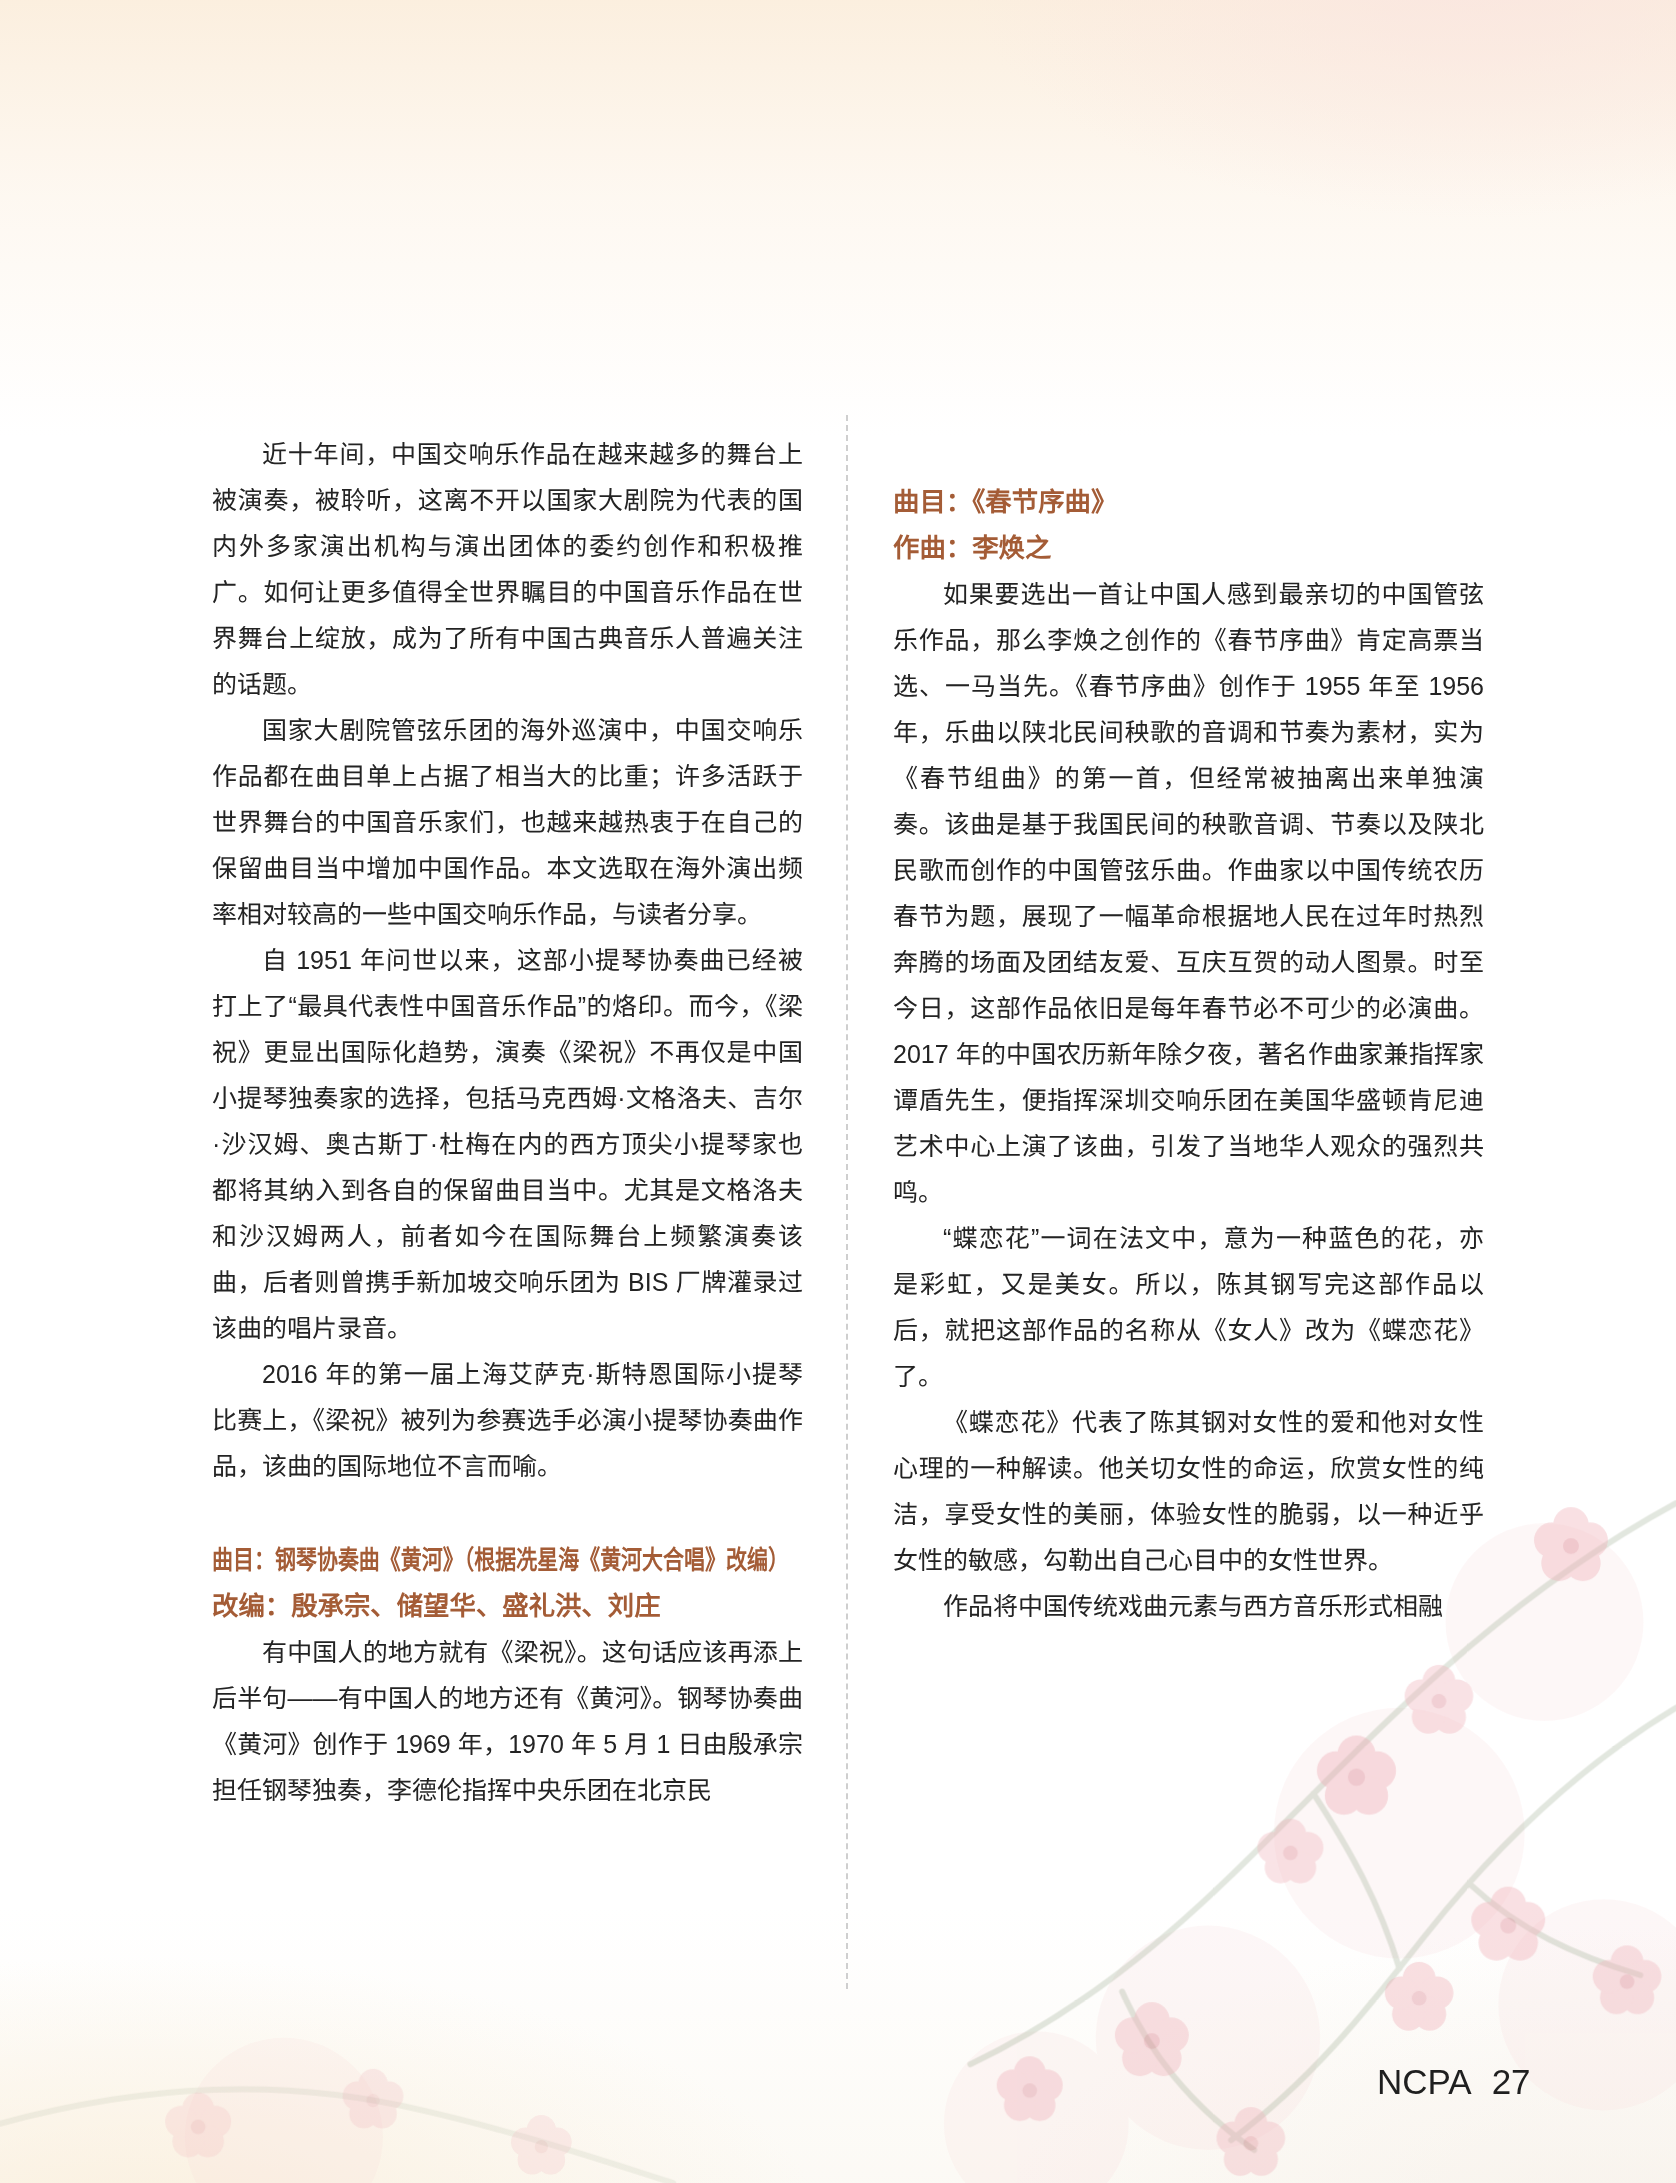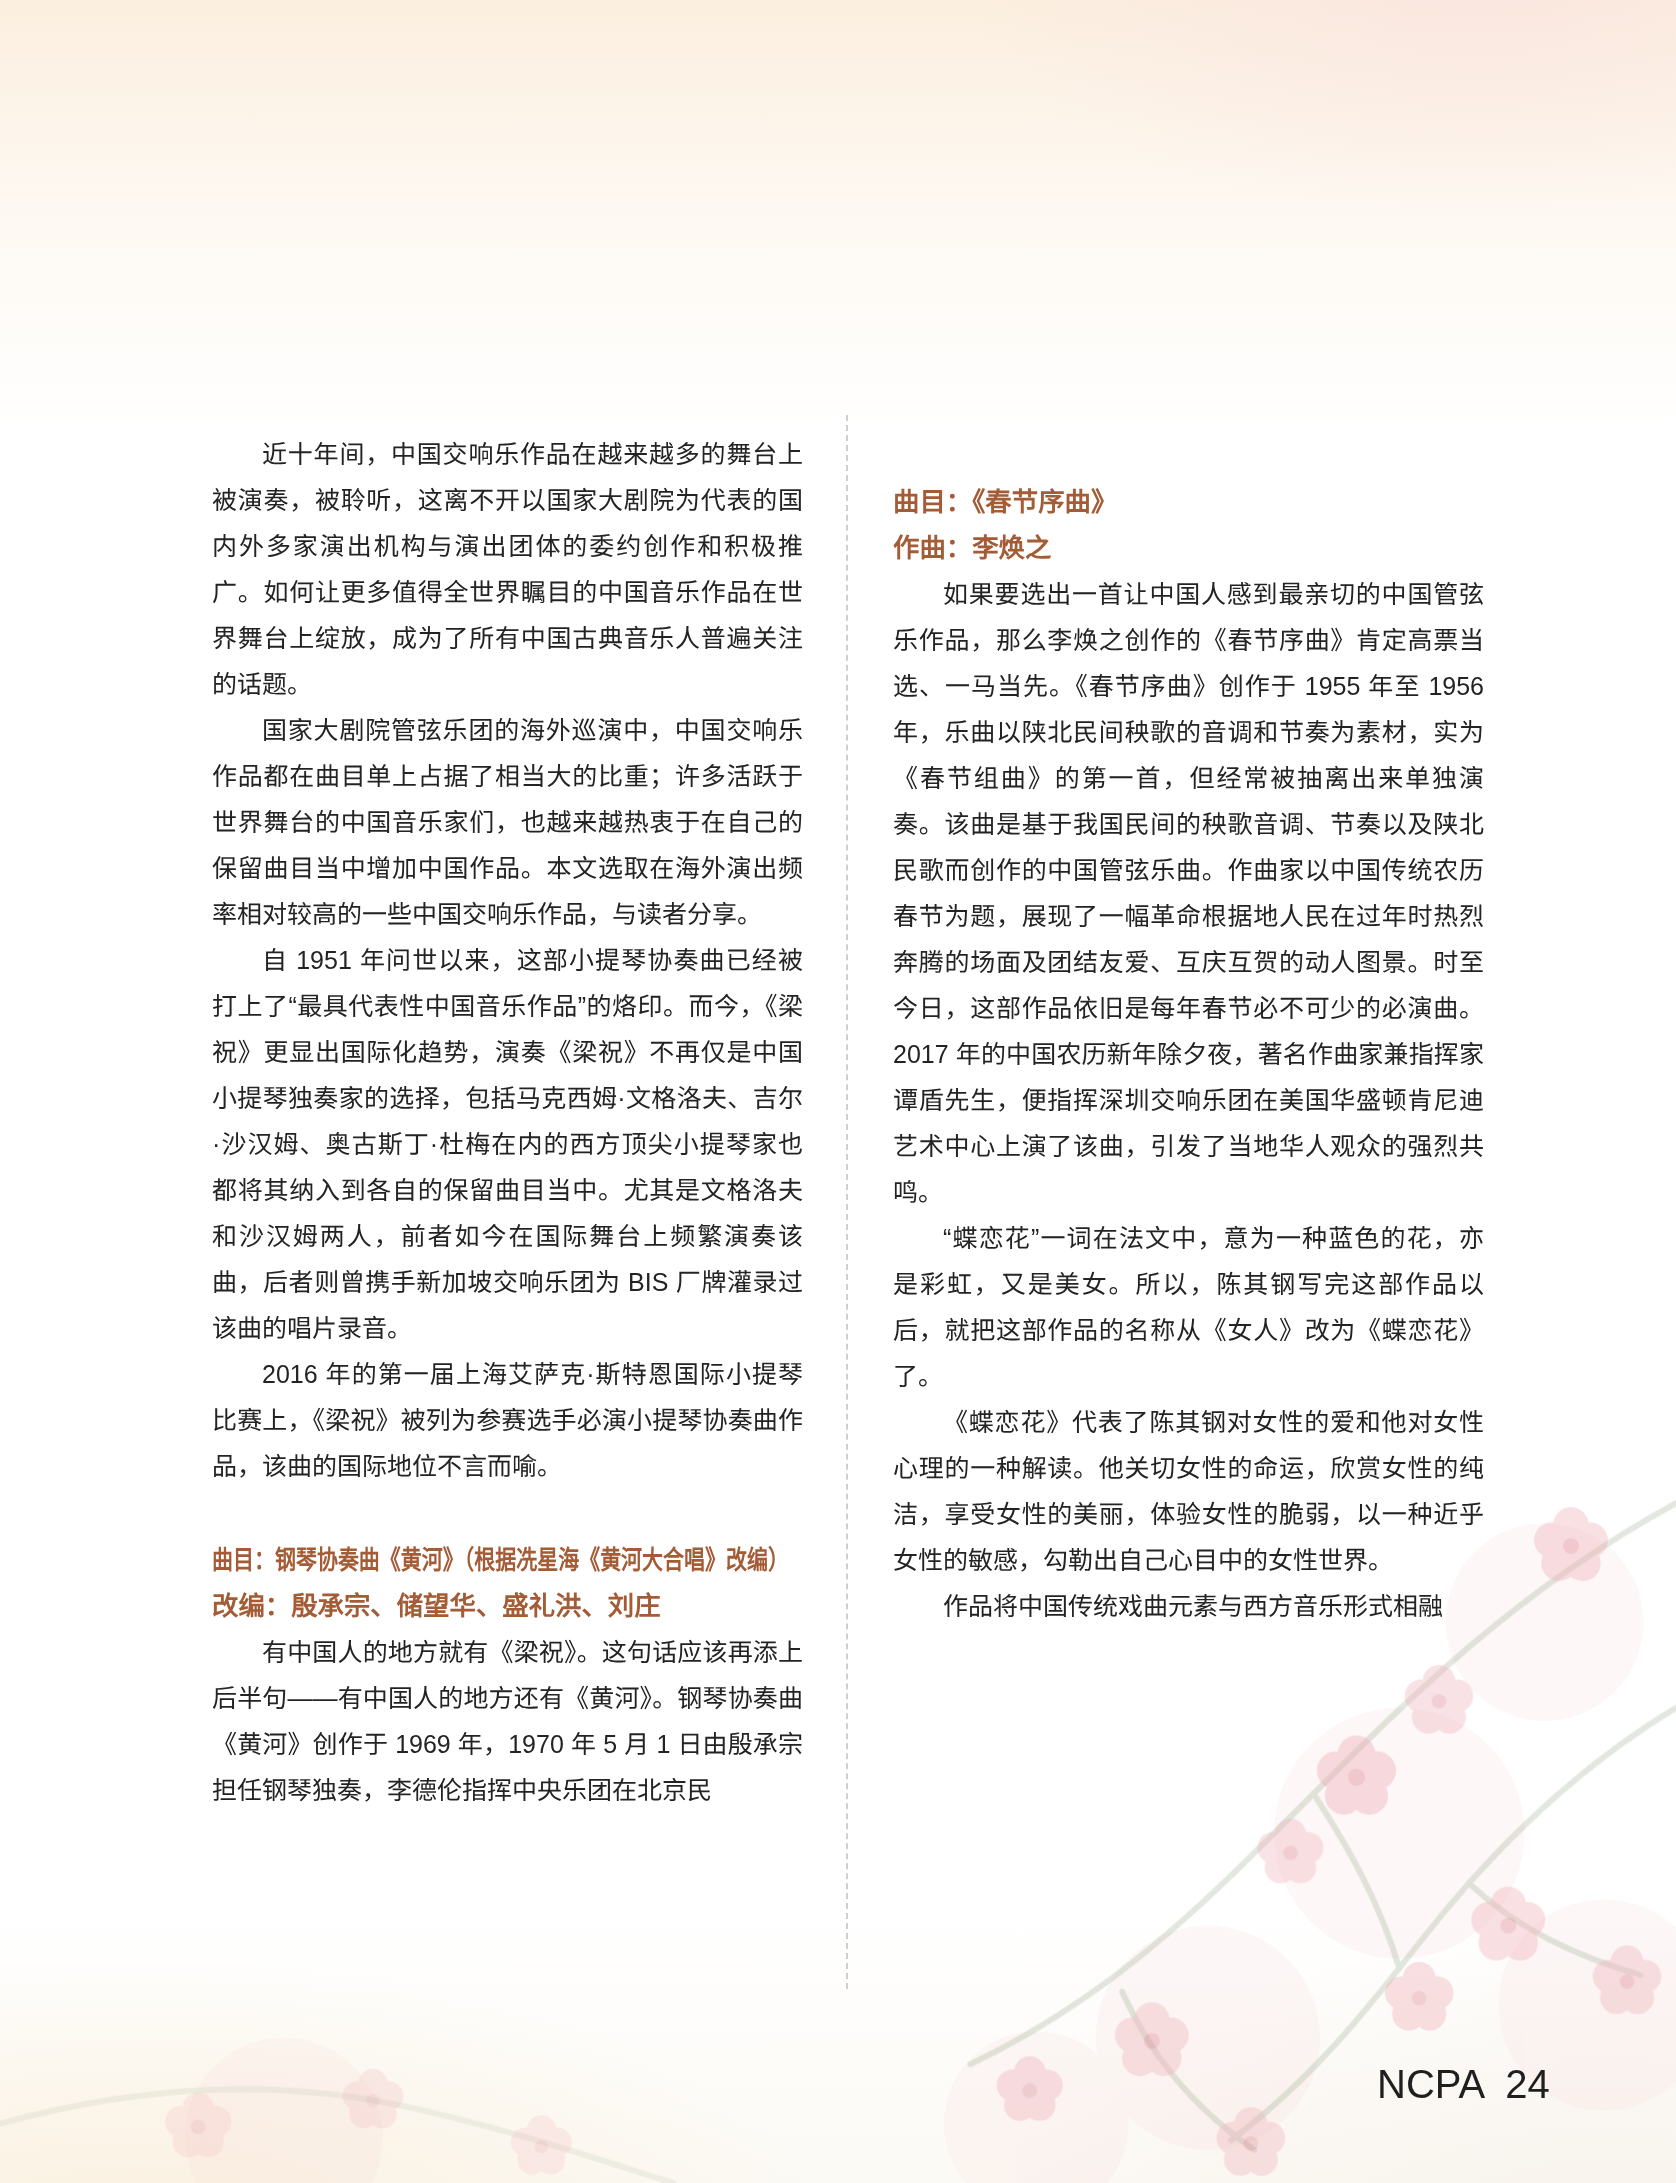--- a/index.html
+++ b/index.html
@@ -77,21 +77,21 @@
     top: 415px;
     height: 1574px;
     width: 0;
     border-left: 2px dashed #cfcfcf;
   }
 
   .footer {
     position: absolute;
     left: 1377px;
     top: 2062px;
-    font-size: 40px;
+    font-size: 35px;
     color: #1f1f1f;
     display: flex;
     align-items: baseline;
   }
   .footer .pagenum { margin-left: 20px; }
 </style>
 </head>
 <body>
 
 <div class="bg-top"></div>
@@ -245,15 +245,15 @@
       <div class="heading-line">作曲：李焕之</div>
     </div>
     <p class="body-para">如果要选出一首让中国人感到最亲切的中国管弦乐作品，那么李焕之创作的《春节序曲》肯定高票当选、一马当先。《春节序曲》创作于 1955 年至 1956 年，乐曲以陕北民间秧歌的音调和节奏为素材，实为《春节组曲》的第一首，但经常被抽离出来单独演奏。该曲是基于我国民间的秧歌音调、节奏以及陕北民歌而创作的中国管弦乐曲。作曲家以中国传统农历春节为题，展现了一幅革命根据地人民在过年时热烈奔腾的场面及团结友爱、互庆互贺的动人图景。时至今日，这部作品依旧是每年春节必不可少的必演曲。2017 年的中国农历新年除夕夜，著名作曲家兼指挥家谭盾先生，便指挥深圳交响乐团在美国华盛顿肯尼迪艺术中心上演了该曲，引发了当地华人观众的强烈共鸣。</p>
     <p class="body-para">“蝶恋花”一词在法文中，意为一种蓝色的花，亦是彩虹，又是美女。所以，陈其钢写完这部作品以后，就把这部作品的名称从《女人》改为《蝶恋花》了。</p>
     <p class="body-para">《蝶恋花》代表了陈其钢对女性的爱和他对女性心理的一种解读。他关切女性的命运，欣赏女性的纯洁，享受女性的美丽，体验女性的脆弱，以一种近乎女性的敏感，勾勒出自己心目中的女性世界。</p>
     <p class="body-para">作品将中国传统戏曲元素与西方音乐形式相融</p>
   </div>
 
 <div class="footer">
   <span>NCPA</span>
-  <span class="pagenum">24</span>
+  <span class="pagenum">27</span>
 </div>
 
 
 </body></html>

